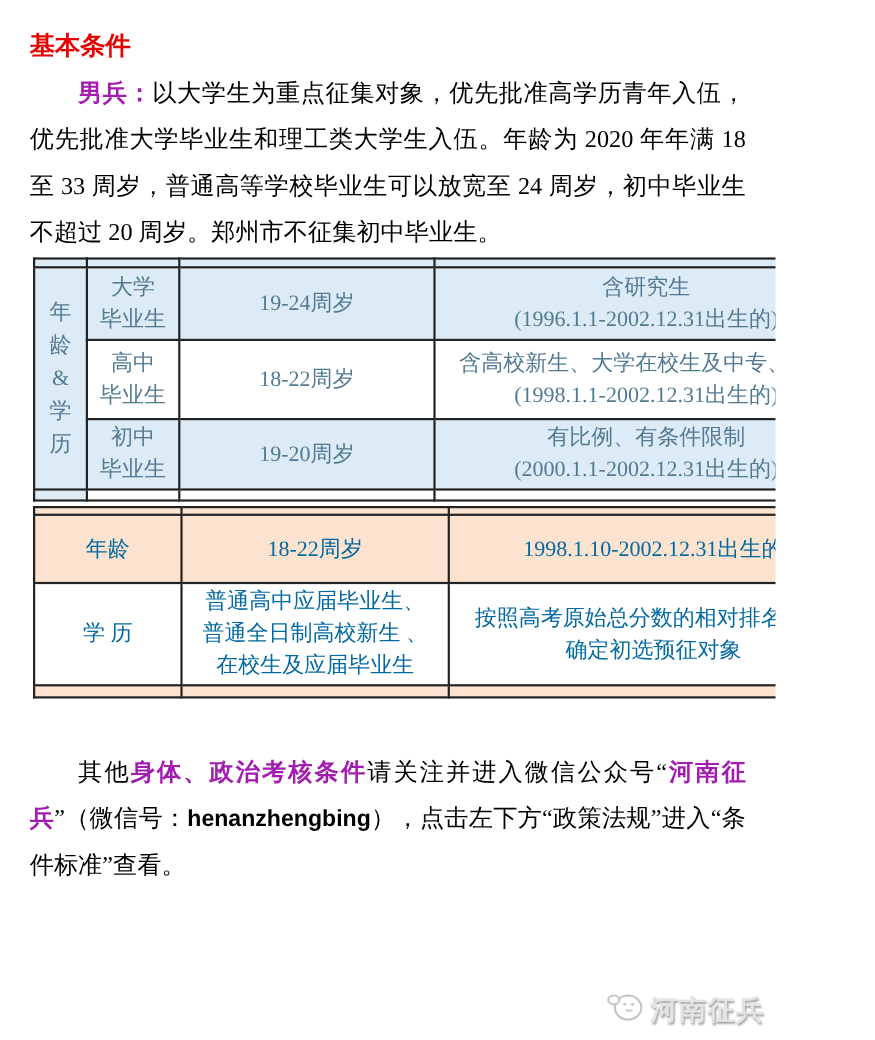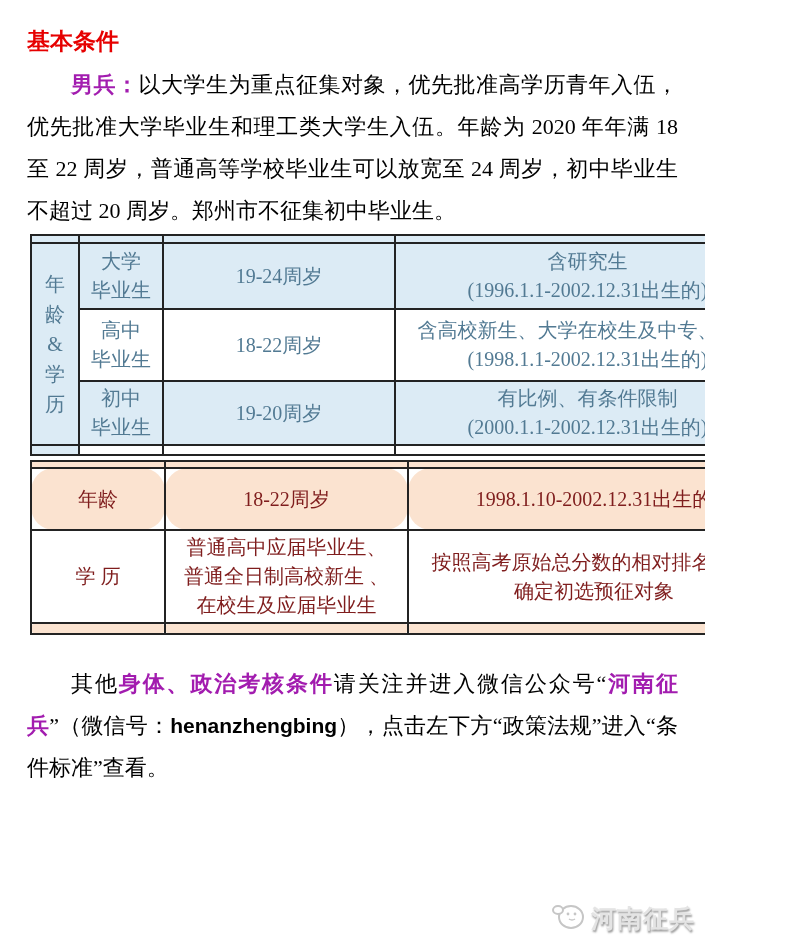--- a/index.html
+++ b/index.html
@@ -56,29 +56,29 @@
   .vhead-inner{
     display:inline-block;
     width:22px;
     word-break:break-all;
     line-height:30px;
     font-size:20px;
   }
 
   
   .t-female{margin-top:4px;}
-  .t-female td{color:#7f1d1d;border-radius:23px;}
+  .t-female td{color:#0369a1;}
   .bg-peach{background:#fbe3d0;}
   .t-female .strip td{height:5px;padding:0;line-height:0;}
   .t-female .strip-b td{height:9px;padding:0;line-height:0;}
   .r-f1 td{height:56px;}
   .r-f2 td{height:84px;}
 
   .para-female{margin-top:62px;}
-  .para-other{margin-top:28px;}
+  .para-other{margin-top:46px;}
 
   .watermark{
     position:absolute;
     right:10px;
     bottom:10px;
     display:flex;
     align-items:center;
     gap:4px;
   }
   .watermark-text{
@@ -90,21 +90,21 @@
     letter-spacing:1px;
   }
 </style>
 </head>
 <body>
 
 <div class="page">
 
   <div class="title">基本条件</div>
 
-  <p class="para"><span class="red-bold">男兵：</span><span>以大学生为重点征集对象，优先批准高学历青年入伍，优先批准大学毕业生和理工类大学生入伍。年龄为 2020 年年满 18 至 22 周岁，普通高等学校毕业生可以放宽至 24 周岁，初中毕业生不超过 20 周岁。郑州市不征集初中毕业生。</span></p>
+  <p class="para"><span class="red-bold">男兵：</span><span>以大学生为重点征集对象，优先批准高学历青年入伍，优先批准大学毕业生和理工类大学生入伍。年龄为 2020 年年满 18 至 33 周岁，普通高等学校毕业生可以放宽至 24 周岁，初中毕业生不超过 20 周岁。郑州市不征集初中毕业生。</span></p>
 
   <table class="t-male">
     <colgroup>
         <col style="width:48px">
         <col style="width:84px">
         <col style="width:232px">
         <col style="width:385px">
       </colgroup>
     <tbody>
         <tr class="strip">

